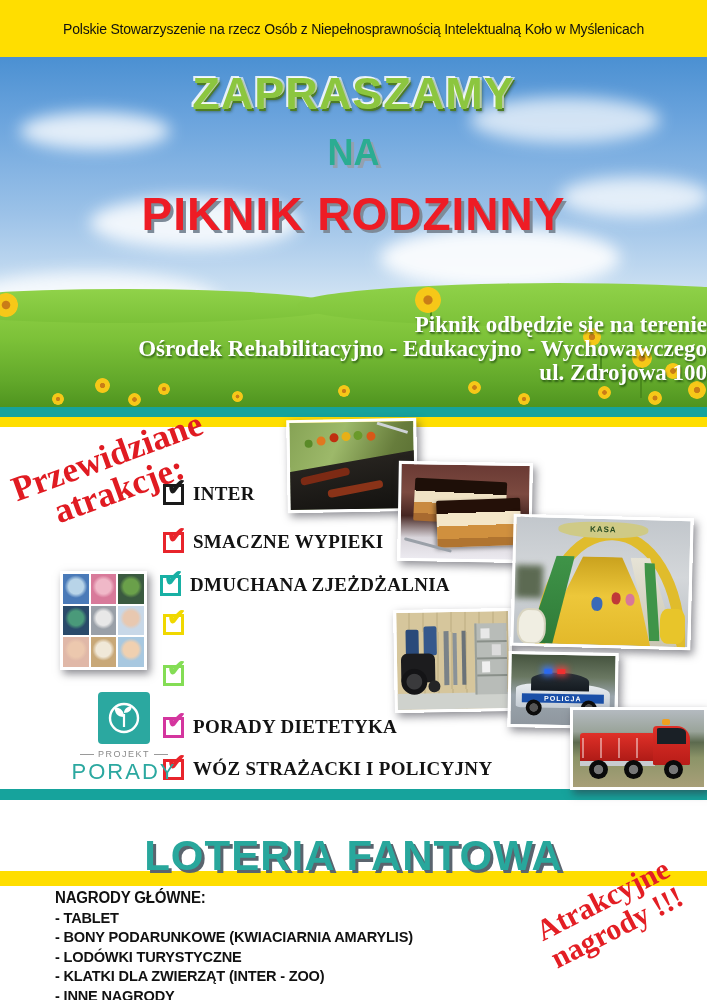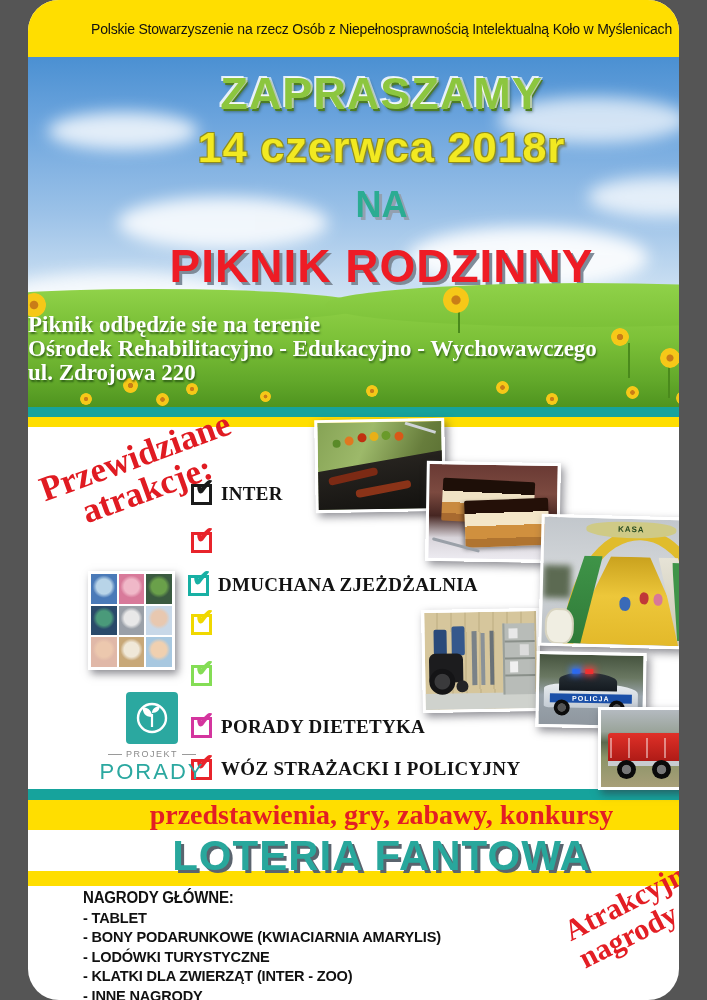--- a/index.html
+++ b/index.html
@@ -1,17 +1,17 @@
 <!DOCTYPE html>
 <html><head>
 <meta charset="utf-8">
 <style>
   html,body{margin:0;padding:0;background:#555;}
-  .poster{position:relative;width:651px;height:1000px;margin:0 auto;background:#fff;overflow:hidden;
-          font-family:"Liberation Sans",sans-serif;border-radius:31px;}
+  .poster{position:relative;width:707px;height:1000px;margin:0 auto;background:#fff;overflow:hidden;
+          font-family:"Liberation Sans",sans-serif;}
   
   .header-band{position:absolute;left:0;top:0;width:707px;height:57px;background:#ffde00;
                display:flex;flex-direction:column;justify-content:center;align-items:center;gap:1px;}
   .header-band div{font-size:14px;font-weight:500;color:#111;letter-spacing:-0.2px;line-height:18px;}
   
   .sky{position:absolute;left:0;top:57px;width:707px;height:350px;
        background:linear-gradient(180deg,#4b90d2 0%,#6ba4dd 18%,#9cc2e8 45%,#cfe2f3 68%,#f2f7fb 88%,#ffffff 100%);
        overflow:hidden;}
   .cloud{position:absolute;background:#fff;border-radius:50%;filter:blur(8px);opacity:.8;}
   .hero{position:absolute;left:0;top:0;width:100%;text-align:center;}
@@ -24,21 +24,21 @@
   .hero-na{margin-top:12px;font-size:36px;font-weight:bold;color:#2bac92;
       text-shadow:3px 3px 0 #93a0b0;}
   .hero-title{margin-top:13px;font-size:46px;font-weight:bold;letter-spacing:1px;color:#ee1c25;
       text-shadow:3px 3px 0 #7e8b99;}
   
   .grass{position:absolute;left:0;top:303px;width:707px;height:104px;
          background:linear-gradient(180deg,#8ed046 0%,#7cc138 35%,#62a82a 75%,#4f941f 100%);}
   .hill{position:absolute;background:linear-gradient(180deg,#90d249,#7cc138);border-radius:50%;}
   .hill.l{left:-90px;top:-14px;width:430px;height:34px;}
   .hill.r{right:-110px;top:-20px;width:520px;height:44px;}
-  .grass-text{position:absolute;left:0;top:10px;width:100%;text-align:left;
+  .grass-text{position:absolute;left:0;top:10px;width:100%;text-align:right;
       font-family:"Liberation Serif",serif;font-weight:bold;color:#fff;font-size:23px;line-height:24px;
       text-shadow:1px 2px 2px rgba(20,60,10,.65);}
   .flower{position:absolute;border-radius:50%;
       background:radial-gradient(circle,#c97d17 0 22%,#f6c818 28% 68%,rgba(246,200,24,.25) 74%,transparent 78%);}
   .stem{position:absolute;width:2px;background:#4a8a1c;}
   
   .stripe{position:absolute;left:0;width:707px;}
   .teal{background:#16a39c;}
   .yellow{background:#ffde00;}
   
@@ -91,21 +91,20 @@
 
   <div class="sky">
     <div class="cloud" style="left:20px;top:55px;width:150px;height:38px;"></div>
     <div class="cloud" style="left:470px;top:40px;width:190px;height:46px;opacity:.7;"></div>
     <div class="cloud" style="left:90px;top:140px;width:210px;height:52px;opacity:.85;"></div>
     <div class="cloud" style="left:380px;top:170px;width:240px;height:62px;opacity:.9;"></div>
     <div class="cloud" style="left:-40px;top:215px;width:260px;height:60px;"></div>
     <div class="cloud" style="left:560px;top:120px;width:150px;height:40px;opacity:.75;"></div>
     <div class="hero">
       <div class="hero-invite">ZAPRASZAMY</div>
-      <div class="hero-date">14 czerwca 2018r</div>
       <div class="hero-na">NA</div>
       <div class="hero-title">PIKNIK RODZINNY</div>
     </div>
   </div>
 
   <div class="grass">
     <div class="hill l"></div>
     <div class="hill r"></div>
 
     <div class="stem" style="left:430px;top:0px;height:30px;"></div>
@@ -123,21 +122,21 @@
     <div class="flower" style="left:128px;top:90px;width:13px;height:13px;"></div>
     <div class="flower" style="left:158px;top:80px;width:12px;height:12px;"></div>
     <div class="flower" style="left:52px;top:90px;width:12px;height:12px;"></div>
     <div class="flower" style="left:232px;top:88px;width:11px;height:11px;"></div>
     <div class="flower" style="left:338px;top:82px;width:12px;height:12px;"></div>
     <div class="flower" style="left:468px;top:78px;width:13px;height:13px;"></div>
     <div class="flower" style="left:518px;top:90px;width:12px;height:12px;"></div>
     <div class="grass-text">
       <div>Piknik odbędzie sie na terenie</div>
       <div>Ośrodek Rehabilitacyjno - Edukacyjno - Wychowawczego</div>
-      <div>ul. Zdrojowa 220</div>
+      <div>ul. Zdrojowa 100</div>
     </div>
   </div>
 
   <div class="stripe teal" style="top:407px;height:10px;"></div>
   <div class="stripe yellow" style="top:417px;height:10px;"></div>
 
   <div class="attractions-heading">
     <div>Przewidziane</div>
     <div>atrakcje:</div>
   </div>
@@ -146,20 +145,23 @@
     <span class="checkbox" style="border-color: rgb(26, 26, 26); color: rgb(26, 26, 26);">
       <span class="tick">✔</span>
       </span>
     <span class="lbl">
         <span>INTER</span>
       </span>
   </div>
   <div class="check-item" style="top:531px;">
     <span class="checkbox" style="border-color: rgb(232, 36, 43); color: rgb(232, 36, 43);">
       <span class="tick">✔</span>
+      </span>
+    <span class="lbl">
+        <span>SMACZNE WYPIEKI</span>
       </span>
   </div>
   <div class="check-item" style="top:574px;left:160px;">
     <span class="checkbox" style="border-color: rgb(24, 176, 164); color: rgb(24, 176, 164);">
       <span class="tick">✔</span>
       </span>
     <span class="lbl">
         <span>DMUCHANA ZJEŻDŻALNIA</span>
       </span>
   </div>
@@ -316,23 +318,20 @@
       <div style="position:absolute;left:62%;top:8%;width:32%;height:76%;background:linear-gradient(#e03028,#b81c18);border-radius:10% 35% 4% 4%;"></div>
       <div style="position:absolute;left:66%;top:12%;width:24%;height:30%;background:#1a2026;border-radius:8% 30% 0 0;"></div>
       <div style="position:absolute;left:70%;top:-6%;width:8px;height:6px;background:#f0a020;border-radius:2px;"></div>
       <div style="position:absolute;left:8%;bottom:-12%;width:19px;height:19px;background:radial-gradient(circle,#777 0 32%,#0a0a0a 38%);border-radius:50%;"></div>
       <div style="position:absolute;left:38%;bottom:-12%;width:19px;height:19px;background:radial-gradient(circle,#777 0 32%,#0a0a0a 38%);border-radius:50%;"></div>
       <div style="position:absolute;left:72%;bottom:-12%;width:19px;height:19px;background:radial-gradient(circle,#777 0 32%,#0a0a0a 38%);border-radius:50%;"></div>
     </div>
   </div>
 
   <div class="stripe teal" style="top:789px;height:11px;"></div>
-  <div class="events-banner">
-    <div>przedstawienia, gry, zabawy, konkursy</div>
-  </div>
   <div class="lottery">LOTERIA FANTOWA</div>
   <div class="stripe yellow" style="top:871px;height:15px;z-index:1;"></div>
 
   <div class="prizes">
     <div class="h">NAGRODY GŁÓWNE:</div>
     <div>- TABLET</div>
     <div>- BONY PODARUNKOWE (KWIACIARNIA AMARYLIS)</div>
     <div>- LODÓWKI TURYSTYCZNE</div>
     <div>- KLATKI DLA ZWIERZĄT (INTER - ZOO)</div>
     <div>- INNE NAGRODY</div>

